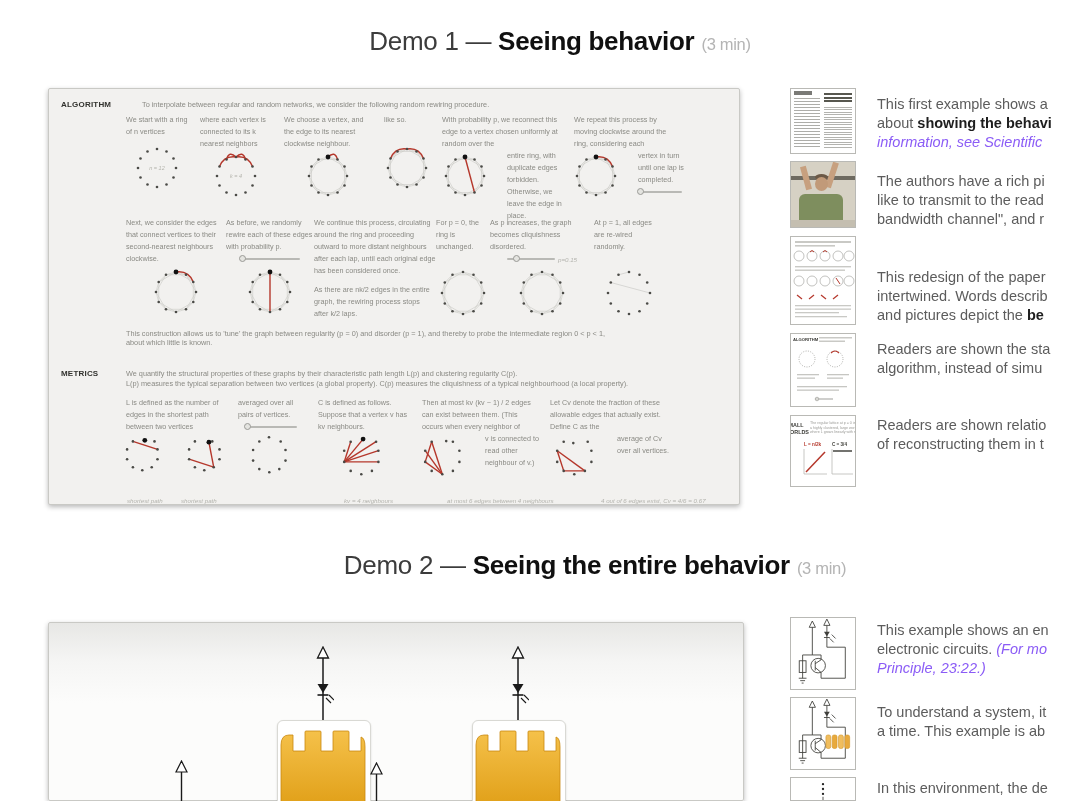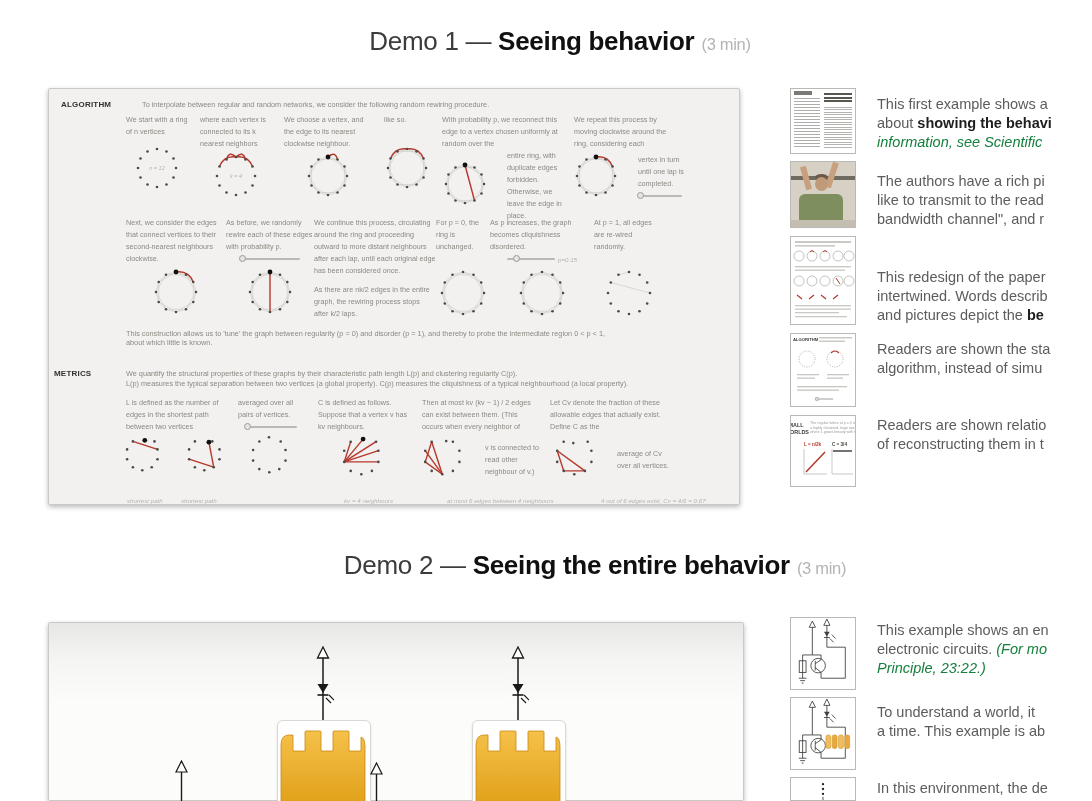--- a/index.html
+++ b/index.html
@@ -18,39 +18,39 @@
   .p2{left:48px;top:622px;width:696px;height:179px;
       background:linear-gradient(180deg,#e7e7e5 0,#f5f5f4 38px,#fcfcfb 80px)}
   .panel *{box-sizing:border-box}
   .plabel{position:absolute;font-size:8px;font-weight:bold;color:#32322e;letter-spacing:.2px}
   .ptext{position:absolute;font-size:7.3px;line-height:9px;color:#8a8a84}
   .prow{position:absolute;display:flex;align-items:flex-start}
   .pcol{display:flex;flex-direction:column;align-items:center;flex:none}
   .cap{font-size:7.2px;line-height:12px;color:#8a8a84;width:100%}
   .capA{min-height:28px}
   .capB{min-height:36px}
-  .side{display:flex;align-items:center;gap:16px}
+  .side{display:flex;align-items:flex-start;gap:16px}
   .dg{display:block}
   .slider{position:relative;width:56px;height:2px;background:#b9b9b5;border-radius:1px;margin:5px 0}
   .slider i{position:absolute;top:-3px;left:-1px;width:7px;height:7px;border-radius:50%;
             background:#e4e4e0;border:1px solid #9a9a96;display:block}
   .sliderrow{display:flex;align-items:center;gap:3px}
   .pnote{font-size:6.2px;color:#b3b3ad;font-style:italic;white-space:nowrap}
   .fn{position:absolute;font-size:6.2px;font-style:italic;color:#b4b4ae;white-space:nowrap}
   .mt12{margin-top:12px}
   
   .thumb{position:absolute;left:790px;width:66px;background:#fff;border:1px solid #b9b9b5;
          overflow:hidden;box-sizing:border-box}
   .thumb>div{position:absolute}
   
   .note{position:absolute;left:877px;width:215px;overflow:hidden}
   .tl{white-space:nowrap;font-size:14.5px;line-height:19.2px;color:#5c5c5c}
   .tl .b{font-weight:bold;color:#1e1e1e}
   .tl .i{font-style:italic}
-  .tl .g{color:#15803d}
+  .tl .g{color:#8b5cf6}
   .tl .u{}
   
   .castle{position:absolute;width:92px;height:100px;background:#fff;border:1px solid #d9d9d4;
           border-radius:6px;box-shadow:0 1px 2px rgba(0,0,0,.15)}
   .abs{position:absolute}
 </style>
 </head>
 <body>
 
 <div id="stage">
@@ -483,21 +483,21 @@
               <circle cx="7.0" cy="28.0" r="1.3" fill="#4a4a46"></circle>
               <circle cx="9.8" cy="17.5" r="1.3" fill="#4a4a46"></circle>
               <circle cx="17.5" cy="9.8" r="1.3" fill="#4a4a46"></circle>
             </svg></span>
       </div>
     </div>
 
     <div class="ptext" style="left:77px;top:240px;width:600px">This construction allows us to 'tune' the graph between regularity (p = 0) and disorder (p = 1), and thereby to probe the intermediate region 0 &lt; p &lt; 1,</div>
     <div class="ptext" style="left:77px;top:249px;width:600px">about which little is known.</div>
 
-    <div class="plabel" style="left:5px;top:280px">METRICS</div>
+    <div class="plabel" style="left:12px;top:280px">METRICS</div>
     <div class="ptext" style="left:77px;top:280px;width:600px"><span>We quantify the structural properties of these graphs by their </span><span class="b">characteristic path length L(p)</span><span> and </span><span class="b">clustering regularity C(p)</span><span>.</span></div>
     <div class="ptext" style="left:77px;top:290px;width:600px">L(p) measures the typical separation between two vertices (a global property). C(p) measures the cliquishness of a typical neighbourhood (a local property).</div>
 
     <div class="prow" style="left:77px;top:308px;gap:14px">
       <div class="pcol" style="width:98px">
         <div class="cap" style="min-height:30px">L is defined as the number of edges in the shortest path between two vertices</div>
         <div class="side">
           <span class="dg"><svg width="46" height="46" viewBox="0 0 46 46">
                 <line x1="11.9" y1="8.4" x2="36.5" y2="16.4" stroke="#b5372b" stroke-width="1.4"></line>
                 <circle cx="23.8" cy="7.3" r="2.4" fill="#111"></circle>
@@ -860,20 +860,20 @@
       <line x1="33" y1="19" x2="33" y2="24" stroke="#3f3f3b" stroke-width="0.9"></line>
     </svg>
   </div>
 
   <div class="note" style="top:621px">
       <div class="tl"><span>This example shows an en</span></div>
       <div class="tl"><span>electronic circuits. </span><span class="i g">(For mo</span></div>
       <div class="tl"><span class="i u g">Principle</span><span class="i g">, 23:22.)</span></div>
     </div>
   <div class="note" style="top:703px">
-      <div class="tl"><span>To understand a world, it</span></div>
+      <div class="tl"><span>To understand a system, it</span></div>
       <div class="tl"><span>a time. This example is ab</span></div>
     </div>
   <div class="note" style="top:779px">
       <div class="tl"><span>In this environment, the de</span></div>
     </div>
 
 </div>
 
 </body></html>

